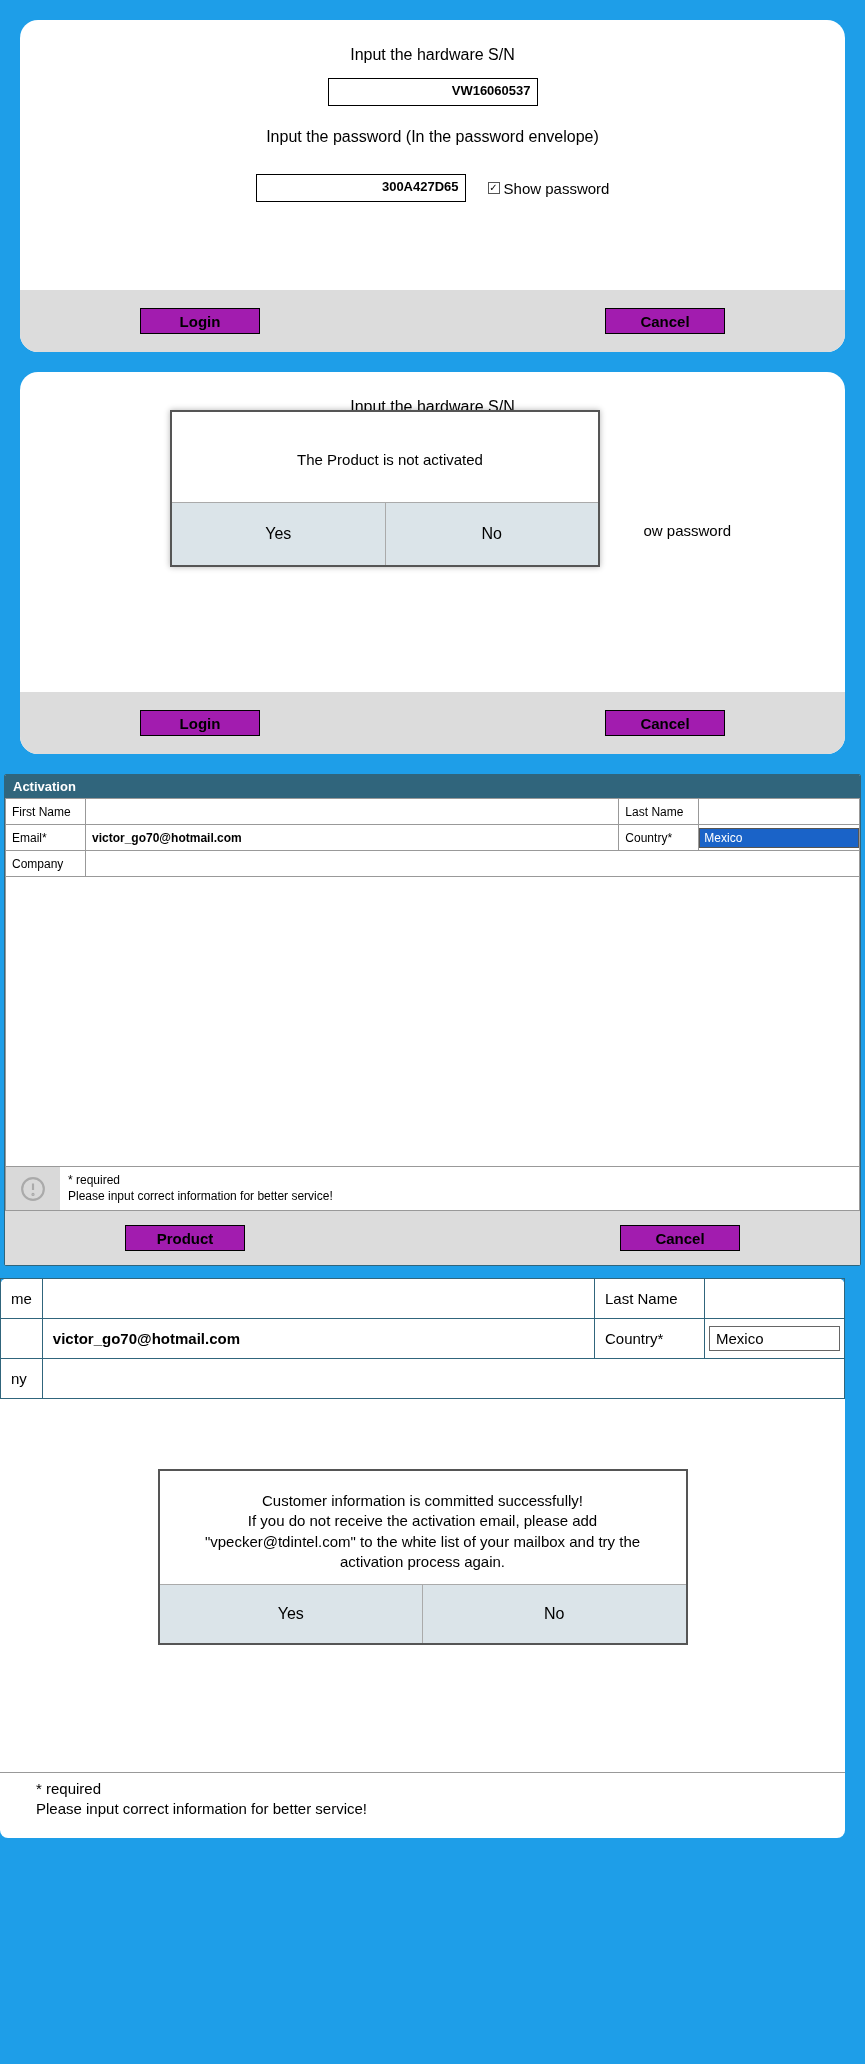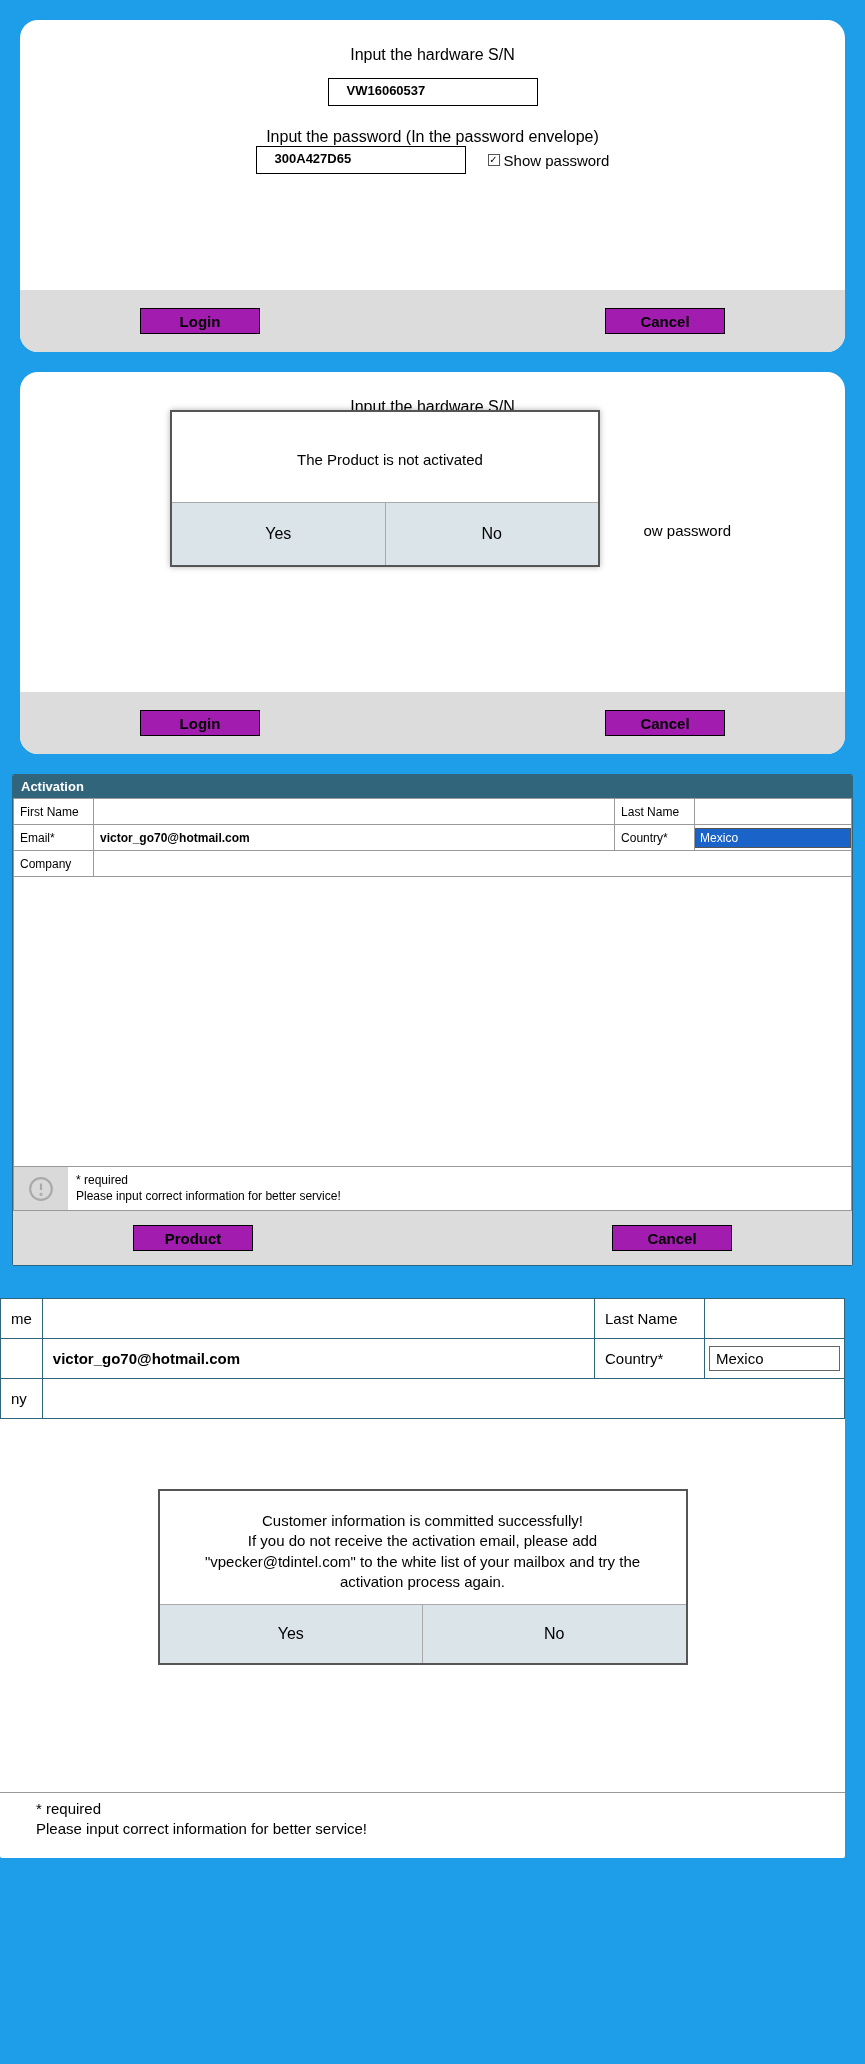--- a/index.html
+++ b/index.html
@@ -1,51 +1,51 @@
 <!DOCTYPE html>
 <html><head>
 <meta charset="utf-8">
 <style>
   * { box-sizing: border-box; font-family: Arial, Helvetica, sans-serif; }
   body { margin: 0; background: #1e9ee8; width: 865px; }
   
   .panel { background: #fff; margin: 20px; border-radius: 18px; overflow: hidden; }
   .panel-body { padding: 20px 20px 0 20px; min-height: 270px; border-radius: 9px; }
   .centered { text-align: center; font-size: 16px; }
-  .input-box { display: inline-block; width: 210px; height: 28px; border: 1px solid #000; text-align: left; padding: 4px 18px; font-weight: bold; font-size: 13px; }
+  .input-box { display: inline-block; width: 210px; height: 28px; border: 1px solid #000; text-align: right; padding: 4px 6px; font-weight: bold; font-size: 13px; }
   .footer-bar { background: #dcdcdc; padding: 18px 120px; display: flex; justify-content: space-between; }
   .btn { width: 120px; height: 26px; background: #a21caf; border: 1px solid #000; font-weight: bold; font-size: 15px; cursor: pointer; }
-  .chk-row { display:flex; align-items:center; justify-content:center; gap:6px; margin-top:0;}
+  .chk-row { display:flex; align-items:center; justify-content:center; gap:6px; margin-top:28px;}
   .chk-row .chk-wrap { margin-left: 16px; font-size:15px; display:flex; align-items:center; gap:4px;}
   .chk { width:12px; height:12px; border:1px solid #555; display:inline-flex; align-items:center; justify-content:center; font-size:10px; line-height:1;}
 
   
   .modal { position:absolute; width:430px; border:2px solid #555; background:#fff; box-shadow:0 0 6px rgba(0,0,0,.3);}
   .modal-body { padding: 36px 30px 30px 40px; font-size:15px; line-height:1.6;}
   .modal-buttons { display:flex; border-top:1px solid #aaa;}
   .modal-btn { flex:1; padding:22px 0; text-align:center; background:#dbe4e9; font-size:16px; cursor:pointer;}
   .modal-btn + .modal-btn { border-left:1px solid #aaa;}
 
   
-  .act-panel { background:#fff; margin:12px; overflow:hidden; border:1px solid #30657c; border-radius:2px;}
+  .act-panel { background:#fff; margin:4px; overflow:hidden; border:1px solid #30657c; border-radius:2px;}
   .act-header { background:#30657c; color:#fff; padding:4px 8px; font-size:13px; font-weight:bold;}
   table.act { width:100%; border-collapse:collapse; font-size:12px;}
   table.act td { border:1px solid #999; padding:4px 6px; height:26px;}
   td.lbl { width:80px;}
   .country-cell { padding:0 !important;}
   .country-sel { background:#1a63c8; color:#fff; border:1px solid #555; font-size:12px; padding:2px 4px; width:100%; }
   .act-big { height:290px; border:1px solid #999; border-top:none;}
   .req-box { display:flex; border:1px solid #999; border-top:none;}
   .req-icon { width:54px; background:#d9d9d9; display:flex; align-items:center; justify-content:center;}
   .req-icon svg { width:26px; height:26px; stroke:#aaa; fill:none; stroke-width:2;}
   .req-text { padding:6px 8px; font-size:12px; line-height:1.3; flex:1;}
   .act-footer { background:#dcdcdc; padding:14px 120px; display:flex; justify-content:space-between;}
 
   
-  .p4 { margin:32px 20px 20px 0; background:#fff; border-radius:2px; position:relative; min-height:560px;}
+  .p4 { margin:12px 20px 20px 0; background:#fff; border-radius:8px; position:relative; min-height:560px;}
   table.p4t { width:100%; border-collapse:collapse; font-size:15px;}
   table.p4t td { border:1px solid #30657c; padding:8px 10px; height:40px;}
   .country4 { border:1px solid #666; padding:3px 6px; font-size:15px;}
   .modal4 { width:530px; border:2px solid #555; background:#fff; margin:70px auto 0 auto;}
   .modal4 .m4body { padding:20px 20px 12px 20px; text-align:center; font-size:15px; line-height:1.35;}
   .modal4 .m4btns { display:flex; border-top:1px solid #aaa;}
   .modal4 .m4btn { flex:1; padding:20px 0; text-align:center; background:#dbe4e9; font-size:16px; cursor:pointer;}
   .modal4 .m4btn + .m4btn { border-left:1px solid #aaa;}
   .req4 { position:absolute; bottom:0; left:0; right:0; border-top:1px solid #999; padding:6px 10px 20px 36px; font-size:15px; line-height:1.3;}
 </style>

